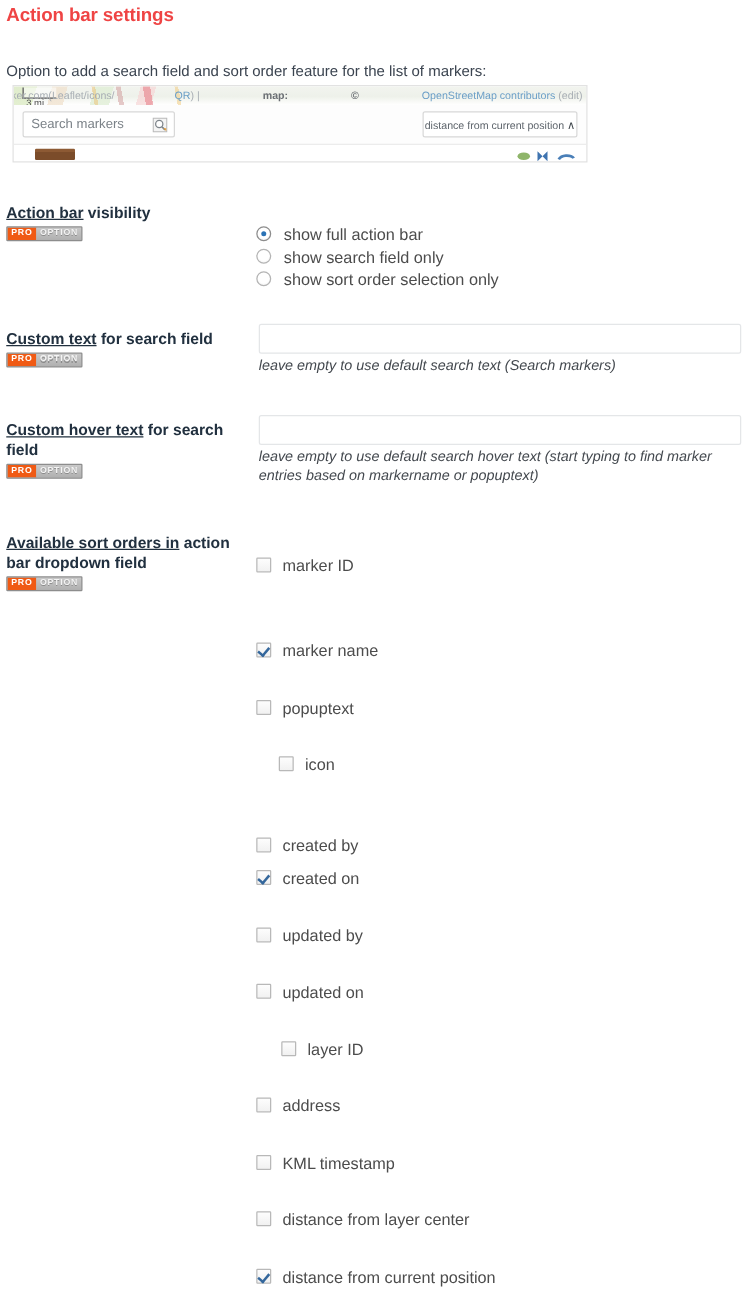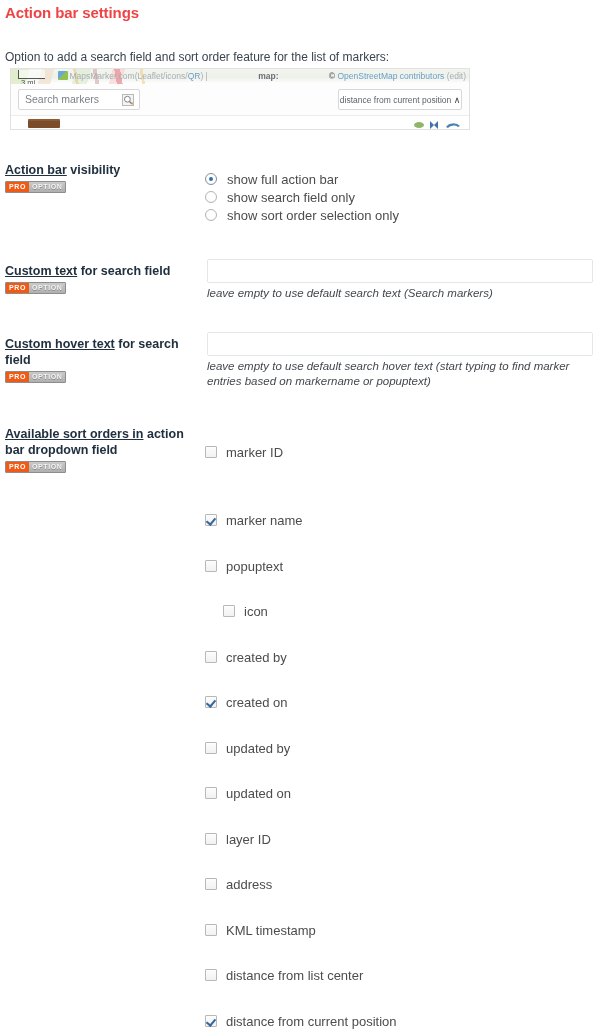--- a/index.html
+++ b/index.html
@@ -90,21 +90,21 @@
     padding: 8px 10px 0 2px;
     height: 9px;
     background: rgba(255,255,255,.55);
   }
   .attr-right {
     position: absolute;
     right: 3px; top: 0;
     line-height: 15px;
     white-space: nowrap;
   }
-  .attr-right .lnk { color: #6a9ec7; }
+  .attr-right .lnk { color: #6a9ec7; padding-left: 48px; }
   .attr-right .dim { color: #a8aeb4; }
   .attr-right .strong { color: #6b6f74; font-weight: bold; padding-left: 48px; }
   .mm-badge {
     display: inline-block;
     width: 10px; height: 9px;
     vertical-align: -1px;
     margin-right: 2px;
     background: linear-gradient(135deg, #6aa6d8 0 45%, #8fc24e 45% 100%);
     border-radius: 1px;
   }
@@ -205,21 +205,21 @@
   .pro-badge .p2 {
     display: inline-block;
     background: linear-gradient(to bottom,#c9c9c9,#b0b0b0);
     color: #f4f4f4;
     padding: 0 3px;
     height: 10px;
     text-shadow: 0 1px 0 rgba(0,0,0,.25);
   }
 
   
-  .radio-group { position: absolute; left: 205px; top: 8px; }
+  .radio-group { position: absolute; left: 205px; top: 16px; }
   .radio-line {
     display: flex;
     align-items: center;
     height: 18px;
     font-size: 13px;
     color: #4c4c4c;
   }
   .radio {
     width: 12px; height: 12px;
     border-radius: 50%;
@@ -393,49 +393,49 @@
       <span>marker name</span>
     </label>
     <label class="cb-line" style="top: 558px;">
       <span class="cbox"></span>
       <span>popuptext</span>
     </label>
     <label class="cb-line" style="top: 603px; padding-left: 18px;">
       <span class="cbox"></span>
       <span>icon</span>
     </label>
-    <label class="cb-line" style="top: 649px;">
+    <label class="cb-line" style="top: 668px;">
       <span class="cbox"></span>
       <span>created by</span>
     </label>
     <label class="cb-line" style="top: 694px;">
       <span class="cbox on"></span>
       <span>created on</span>
     </label>
     <label class="cb-line" style="top: 740px;">
       <span class="cbox"></span>
       <span>updated by</span>
     </label>
     <label class="cb-line" style="top: 785px;">
       <span class="cbox"></span>
       <span>updated on</span>
     </label>
-    <label class="cb-line" style="top: 831px;">
+    <label class="cb-line" style="top: 831px; margin-left: 20px;">
       <span class="cbox"></span>
       <span>layer ID</span>
     </label>
     <label class="cb-line" style="top: 876px;">
       <span class="cbox"></span>
       <span>address</span>
     </label>
     <label class="cb-line" style="top: 922px;">
       <span class="cbox"></span>
       <span>KML timestamp</span>
     </label>
     <label class="cb-line" style="top: 967px;">
       <span class="cbox"></span>
-      <span>distance from list center</span>
+      <span>distance from layer center</span>
     </label>
     <label class="cb-line" style="top: 1013px;">
       <span class="cbox on"></span>
       <span>distance from current position</span>
     </label>
   </div>
 
 </body></html>

